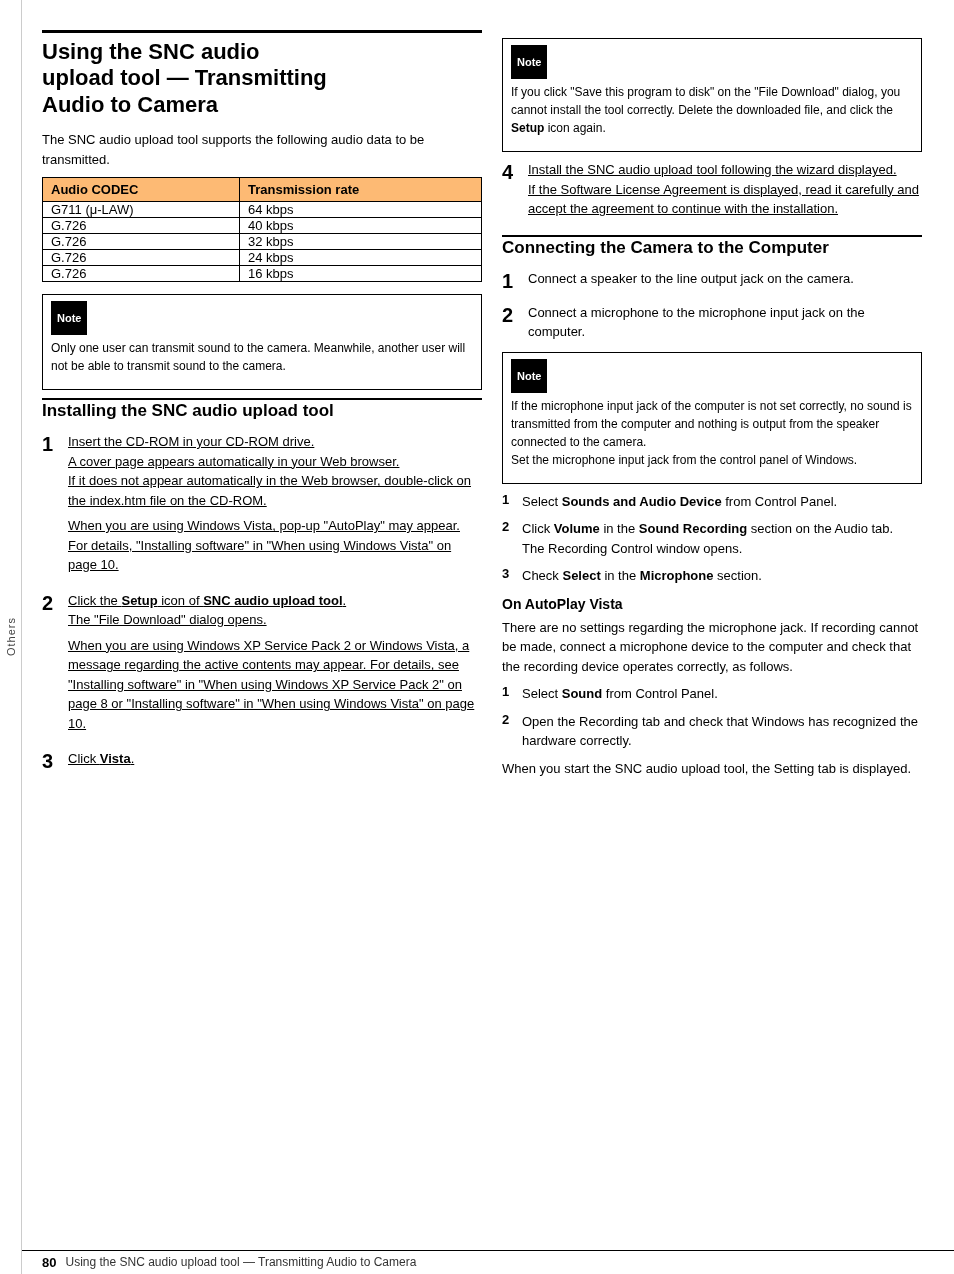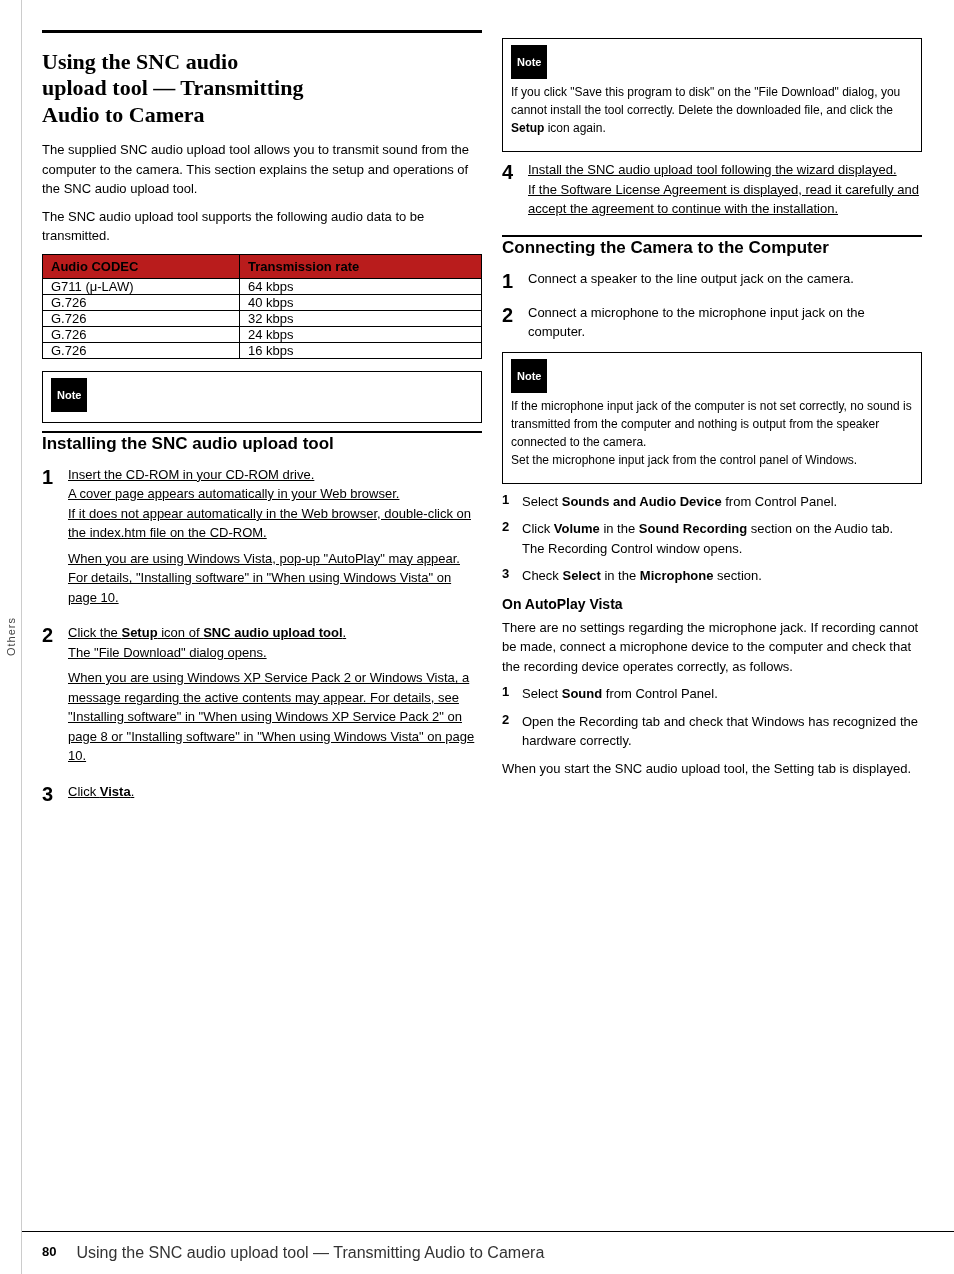--- a/index.html
+++ b/index.html
@@ -44,24 +44,23 @@
       max-width: 440px;
     }
     .col-right {
       flex: 1;
       max-width: 420px;
     }
     h1.main-title {
       font-size: 22px;
       font-weight: bold;
       border-top: 3px solid #000;
-      padding-top: 16px;
+      padding-top: 6px;
       margin-bottom: 12px;
       line-height: 1.2;
-      font-family: Liberation Serif, serif;
     }
     h2.section-title {
       font-size: 17px;
       font-weight: bold;
       border-top: 2px solid #000;
       padding-top: 0;
       margin-bottom: 10px;
       line-height: 1.3;
     }
     h3.sub-section {
@@ -130,46 +129,46 @@
     }
     table {
       width: 100%;
       border-collapse: collapse;
       margin-bottom: 12px;
       font-size: 13px;
     }
     table th {
       border: 1px solid #000;
       padding: 4px 8px;
-      background: #b91c1c;
+      background: #fdba74;
       font-weight: bold;
       text-align: left;
     }
     table td {
       border: 1px solid #000;
       padding: 0 8px;
     }
     b { font-weight: bold; }
     .footer-bar {
       position: absolute;
       bottom: 0;
       left: 22px;
       right: 0;
       border-top: 1px solid #000;
-      padding: 12px 20px;
+      padding: 4px 20px;
       font-size: 11px;
       display: flex;
-      gap: 20px;
+      gap: 9px;
     }
     .footer-page {
       font-weight: bold;
       font-size: 13px;
     }
     .footer-text {
-      font-size: 16px;
+      font-size: 12px;
       color: #333;
     }
   </style>
 </head>
 <body>
 
 <div class="page">
   <div class="side-tab">
     <span class="side-tab-text">Others</span>
   </div>
@@ -177,21 +176,20 @@
   <div class="content">
 
     <div class="col-left">
 
       <h1 class="main-title">
         <span>Using the SNC audio</span><br>
         <span>upload tool</span><span> — Transmitting</span><br>
         <span>Audio to Camera</span>
       </h1>
 
-      <p>The supplied SNC audio upload tool allows you to transmit sound from the computer to the camera. This section explains the setup and operations of the SNC audio upload tool.</p>
       <p>The SNC audio upload tool supports the following audio data to be transmitted.</p>
 
       <table>
         <tbody>
             <tr>
           <th>Audio CODEC</th>
           <th>Transmission rate</th>
         </tr>
         <tr>
           <td>G711 (μ-LAW)</td>
@@ -211,20 +209,21 @@
         </tr>
         <tr>
           <td>G.726</td>
           <td>16 kbps</td>
         </tr>
       </tbody>
         </table>
 
       <div class="note-box">
         <span class="note-label">Note</span>
+        <p class="note-text">Only one user can transmit sound to the camera. Meanwhile, another user will not be able to transmit sound to the camera.</p>
       </div>
 
       <h2 class="section-title">Installing the SNC audio upload tool</h2>
 
       <div class="step-block">
         <div class="step-num">1</div>
         <div class="step-content">
           <p>Insert the CD-ROM in your CD-ROM drive.<br>
           A cover page appears automatically in your Web browser.<br>
           If it does not appear automatically in the Web browser, double-click on the index.htm file on the CD-ROM.</p>

